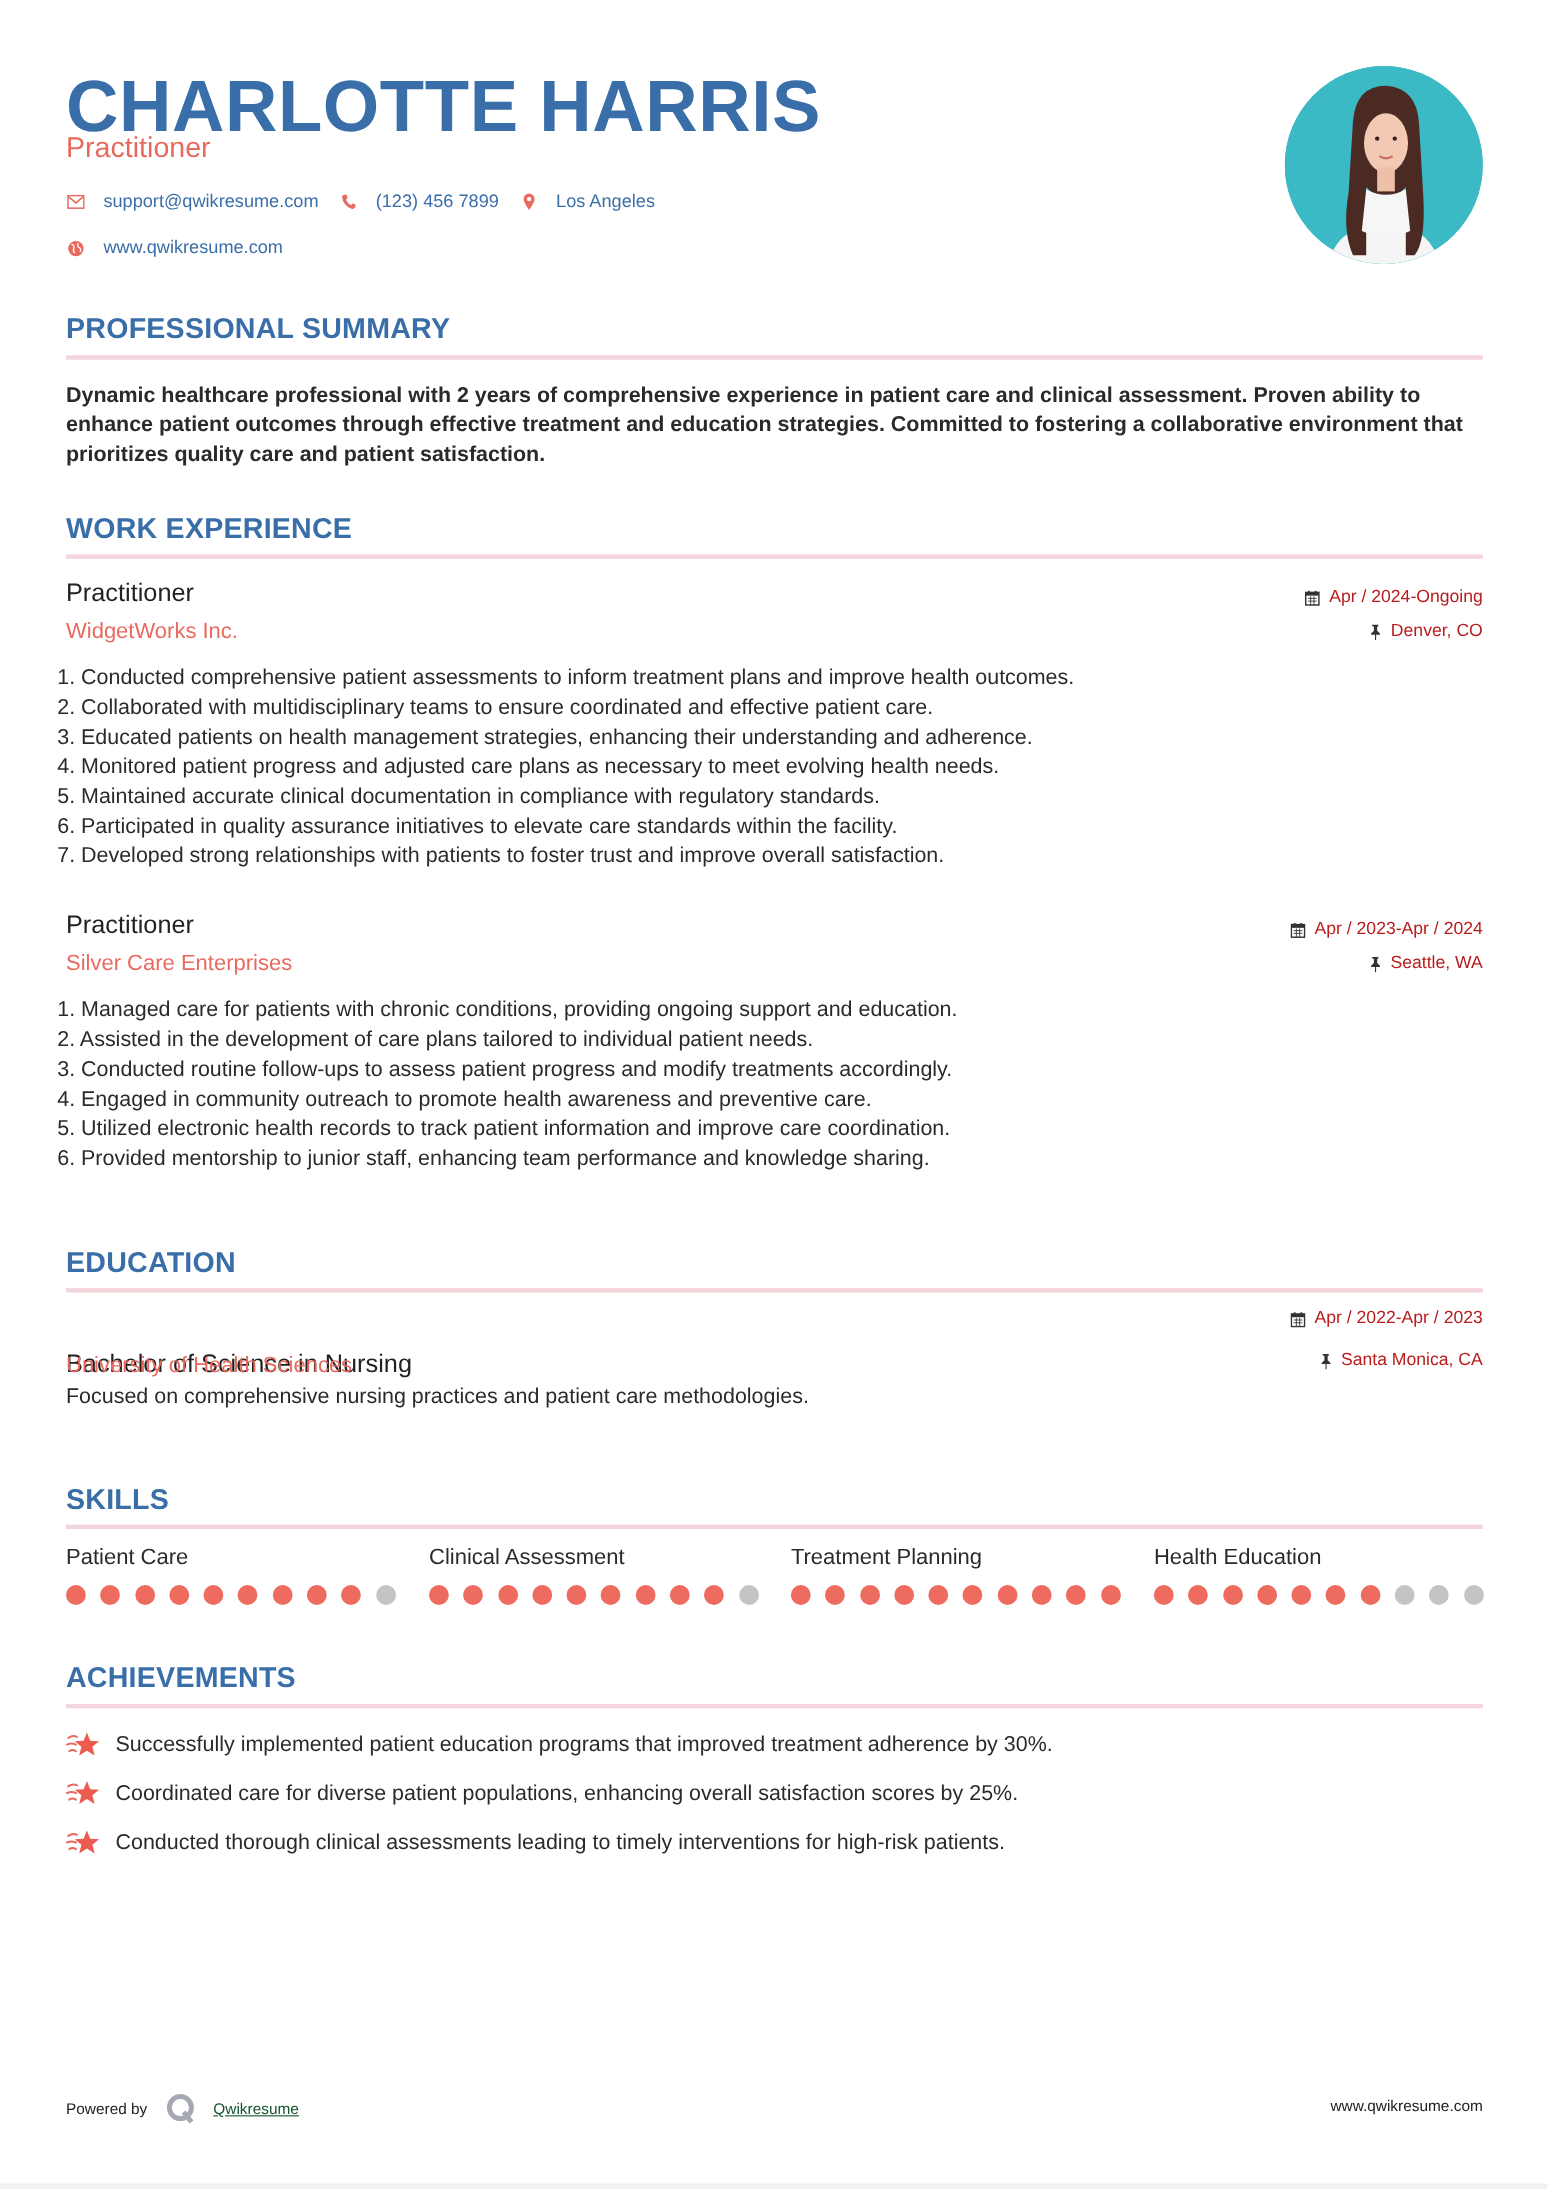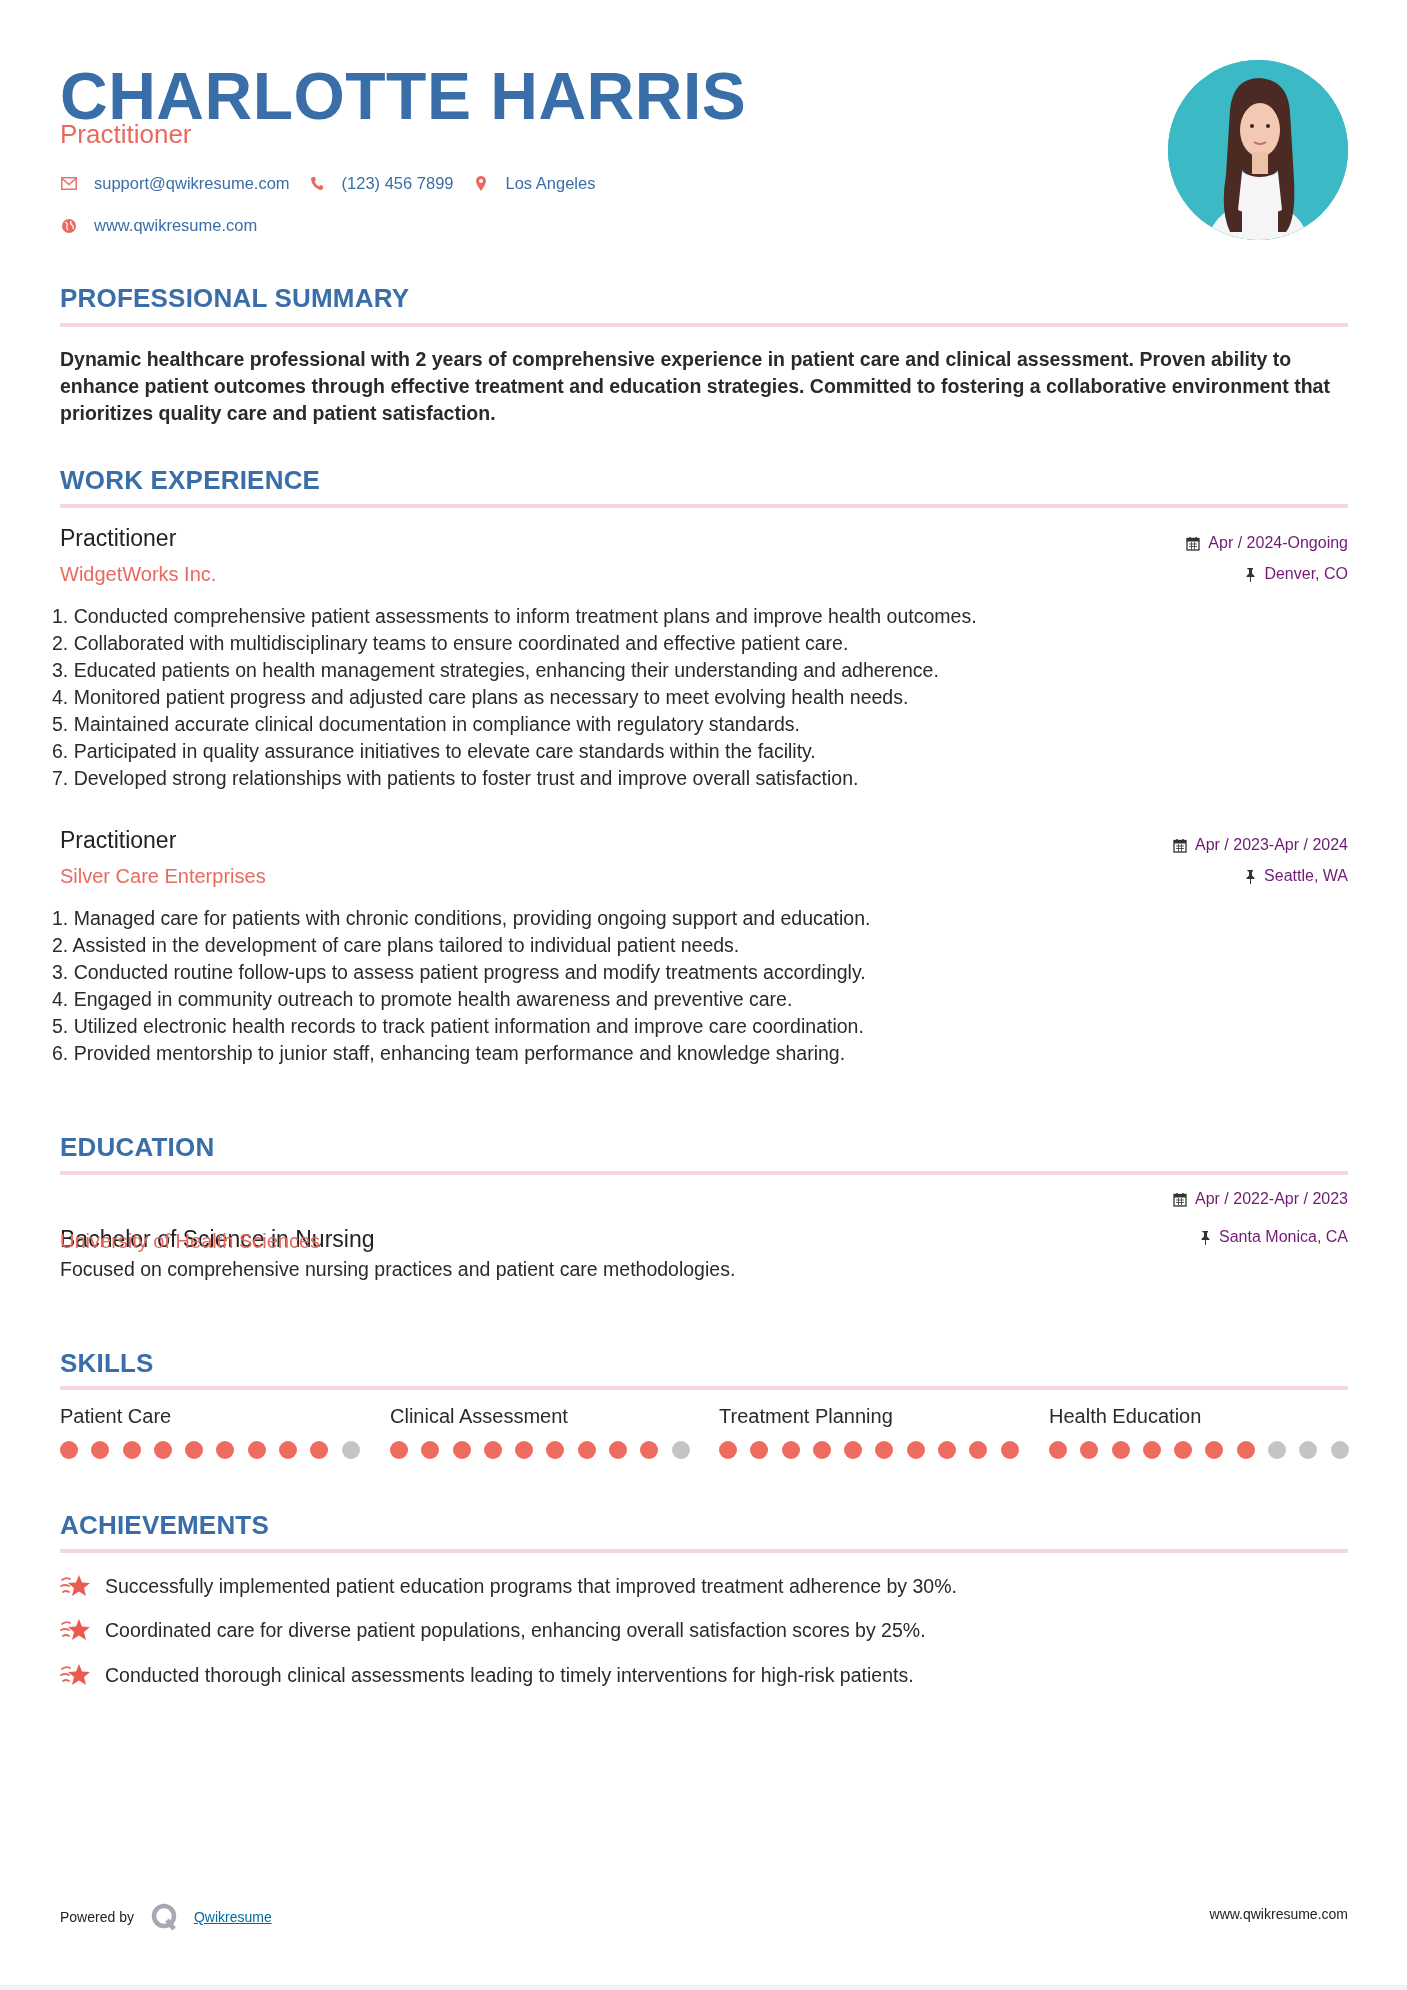--- a/index.html
+++ b/index.html
@@ -12,32 +12,32 @@
   .contact .ic { width: 18px; height: 18px; display: inline-flex; align-items: center; justify-content: center; margin-right: 16px; }
   .contact .txt { margin-right: 18px; }
   .row1 { left: 60px; top: 174px; }
   .row2 { left: 60px; top: 216px; }
   .avatar { left: 1168px; top: 60px; width: 180px; height: 180px; border-radius: 50%; background: #3bb9c4; overflow: hidden; }
   .sec-title { left: 60px; font-size: 26px; font-weight: bold; color: #3a6ea8; white-space: nowrap; letter-spacing: 0.2px; }
   .sec-line { left: 60px; width: 1288px; height: 4px; background: #f5d5dc; }
   .para { left: 60px; width: 1290px; font-size: 19.5px; line-height: 27px; color: #2a2a2a; }
   .job-title { left: 60px; font-size: 23px; color: #222; white-space: nowrap; }
   .company { left: 60px; font-size: 20px; color: #e86a5e; white-space: nowrap; }
-  .meta { right: 59px; font-size: 16px; color: #701a75; display: flex; align-items: center; white-space: nowrap; }
+  .meta { right: 59px; font-size: 16px; color: #b91c1c; display: flex; align-items: center; white-space: nowrap; }
   .meta .mi { margin-right: 8px; display: inline-flex; }
   .bullets { left: 52px; width: 1300px; font-size: 19.5px; line-height: 27px; color: #2a2a2a; }
   .bullets div { white-space: nowrap; }
   .skill { font-size: 20px; color: #2a2a2a; white-space: nowrap; }
   .dots { display: flex; gap: 0; }
   .dot { width: 18px; height: 18px; border-radius: 50%; margin-right: 13.3px; }
   .ach { left: 60px; display: flex; align-items: center; font-size: 19.5px; color: #2a2a2a; white-space: nowrap; }
   .ach .star { width: 32px; height: 26px; margin-right: 13px; display: inline-flex; }
   .footer-left { left: 60px; top: 1902px; display: flex; align-items: center; font-size: 14px; color: #222; }
   .footer-left .q { margin: 0 14px 0 16px; display: inline-flex; }
-  .footer-left a { color: #0369a1; text-decoration: underline; }
+  .footer-left a { color: #14532d; text-decoration: underline; }
   .footer-right { right: 59px; top: 1906px; font-size: 14px; color: #222; }
   .bottom-border { left: 0; top: 1985px; width: 1407px; height: 5px; background: #f2f2f2; }
 </style>
 </head>
 <body>
 
 <div class="abs name">CHARLOTTE HARRIS</div>
 <div class="abs subtitle">Practitioner</div>
 
 <div class="abs contact row1">

